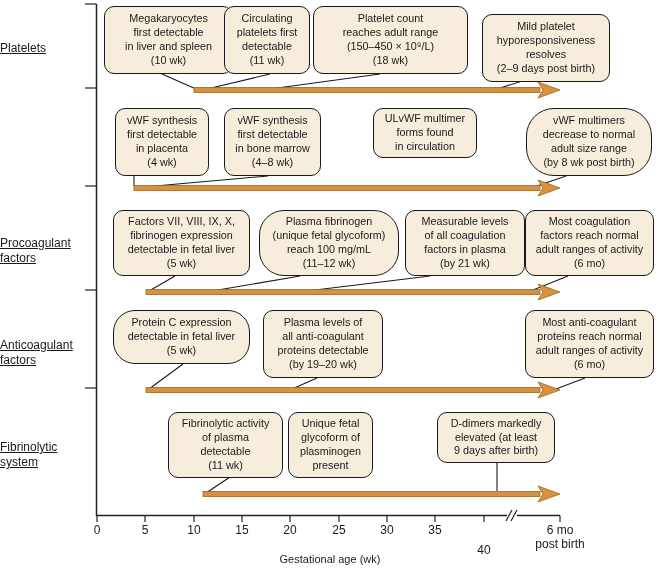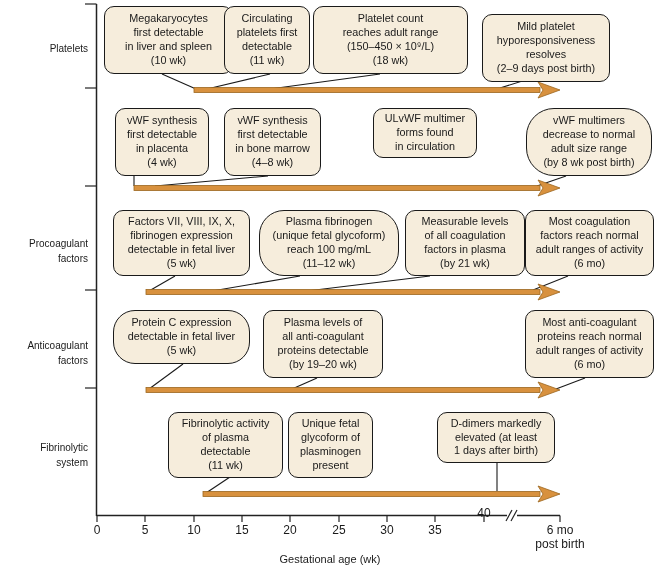--- a/index.html
+++ b/index.html
@@ -8,22 +8,22 @@
     font-family:"Liberation Sans", sans-serif;color:#1a1a1a;overflow:hidden;
   }
   .fig svg{position:absolute;left:0;top:0;}
   .event-box{
     position:absolute;box-sizing:border-box;
     background:#F6EDDC;border:1.7px solid #1a1a1a;border-radius:10px;
     display:flex;align-items:center;justify-content:center;text-align:center;
     font-size:10.8px;line-height:13.8px;white-space:pre-line;padding:1px 2px;
   }
   .row-label{
-    position:absolute;left:0;width:88px;text-align:right;
-    font-size:10px;line-height:15px;white-space:pre-line;
+    position:absolute;left:0;width:88px;
+    font-size:12px;line-height:15px;white-space:pre-line;text-decoration:underline;
   }
   .tick-label{
     position:absolute;width:30px;text-align:center;font-size:12px;line-height:14px;
     white-space:pre-line;
   }
   .axis-title{
     position:absolute;left:215px;top:553px;width:230px;text-align:center;font-size:11px;
   }
   .connector{stroke:#1a1a1a;stroke-width:1.1;}
   .axisline{stroke:#222;stroke-width:1.5;fill:none;}
@@ -184,28 +184,28 @@
   <div class="event-box" style="left:168px;top:412px;width:115px;height:66px;">Fibrinolytic activity
 of plasma
 detectable
 (11 wk)</div>
   <div class="event-box" style="left:288px;top:412px;width:85px;height:66px;">Unique fetal
 glycoform of
 plasminogen
 present</div>
   <div class="event-box" style="left:437px;top:412px;width:118px;height:51px;">D-dimers markedly
 elevated (at least
-1 days after birth)</div>
+9 days after birth)</div>
 
   <div class="tick-label" style="left:82px;top:523px;">0</div>
   <div class="tick-label" style="left:130px;top:523px;">5</div>
   <div class="tick-label" style="left:179px;top:523px;">10</div>
   <div class="tick-label" style="left:227px;top:523px;">15</div>
   <div class="tick-label" style="left:275px;top:523px;">20</div>
   <div class="tick-label" style="left:324px;top:523px;">25</div>
   <div class="tick-label" style="left:372px;top:523px;">30</div>
   <div class="tick-label" style="left:420px;top:523px;">35</div>
-  <div class="tick-label" style="left:469px;top:506px;">40</div>
+  <div class="tick-label" style="left:469px;top:543px;">40</div>
   <div class="tick-label" style="left:523px;top:523px;width:74px;">6 mo
 post birth</div>
 
   <div class="axis-title">Gestational age (wk)</div>
 </div>
 
 </body></html>

